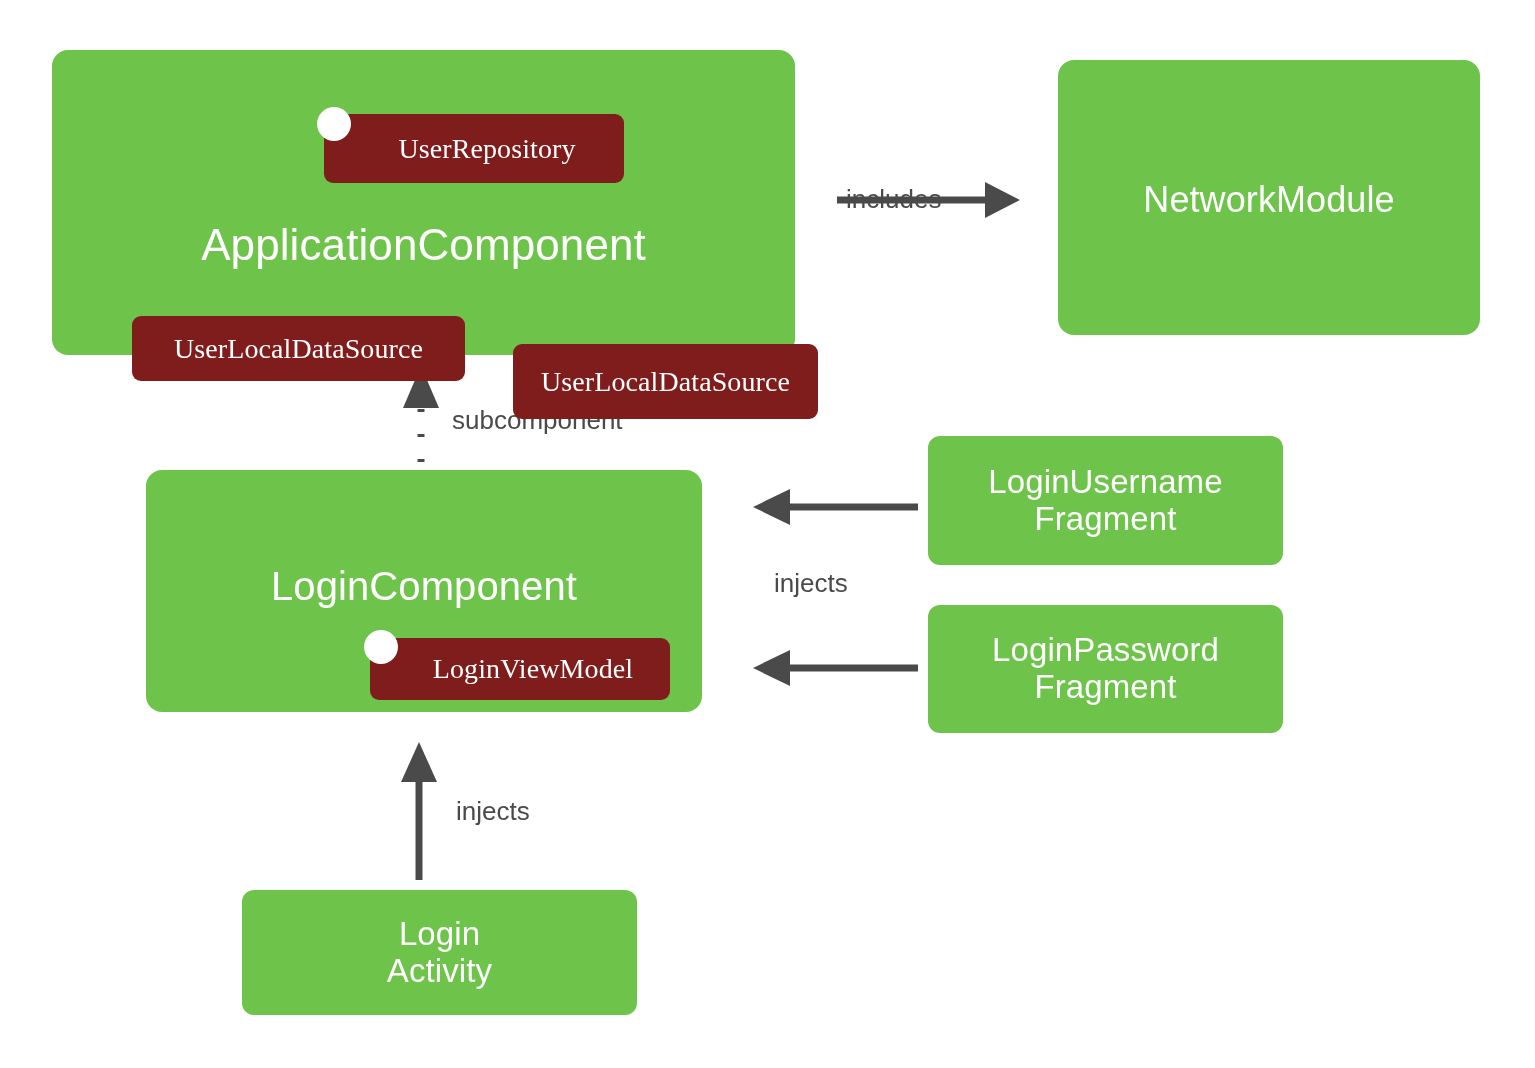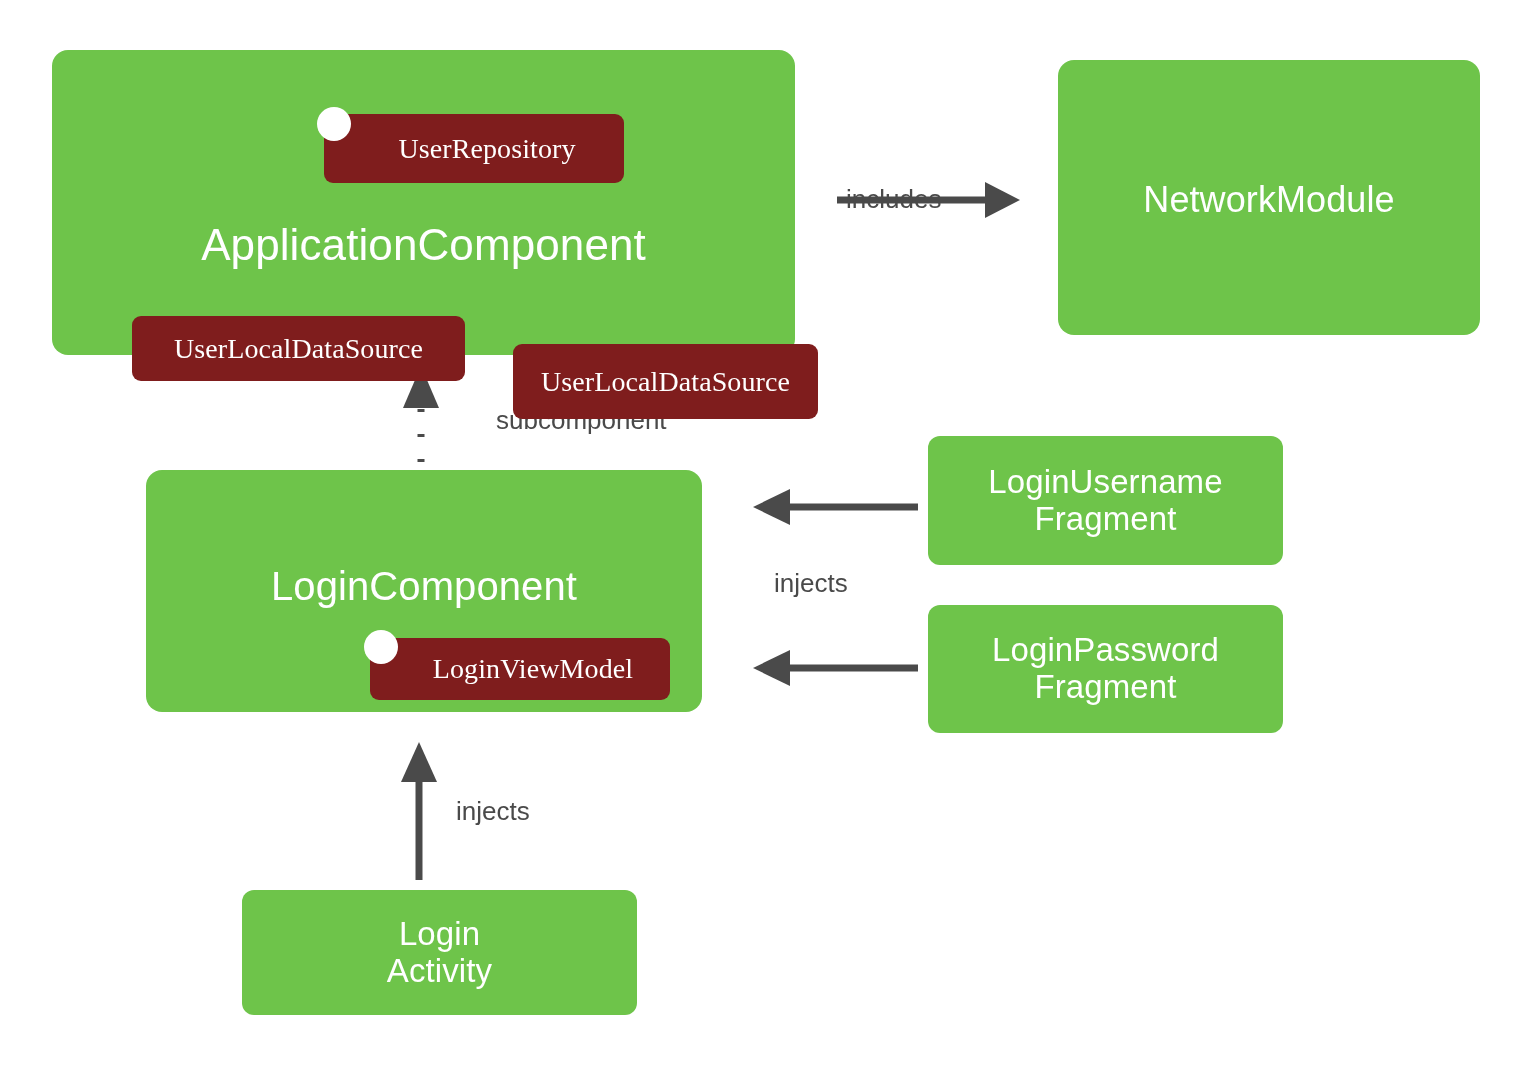--- a/index.html
+++ b/index.html
@@ -100,21 +100,21 @@
   #dot-user-repository  { left: 265px; top: 57px; width: 34px; height: 34px; }
 
   #chip-user-remote { left: 80px;  top: 266px; width: 333px; height: 65px; font-size: 28px; }
   #chip-user-local  { left: 461px; top: 266px; width: 305px; height: 75px; font-size: 28px; margin-top: 28px; }
 
   #chip-login-viewmodel { left: 370px; top: 638px; width: 300px; height: 62px; font-size: 28px; }
   #chip-login-viewmodel .chip-label { padding-left: 26px; }
   #dot-login-viewmodel  { left: 364px; top: 630px; width: 34px; height: 34px; }
 
   #label-includes      { left: 846px; top: 144px; margin-top: 40px; }
-  #label-subcomponent  { left: 452px; top: 405px; margin-left: 44px; }
+  #label-subcomponent  { left: 452px; top: 405px; }
   #label-injects-right { left: 774px; top: 568px; }
   #label-injects-down  { left: 456px; top: 796px; }
 </style>
 </head>
 <body>
 
 <div id="canvas">
 
   <svg id="edges" viewBox="0 0 1535 1068" width="1535" height="1068" xmlns="http://www.w3.org/2000/svg">
 

